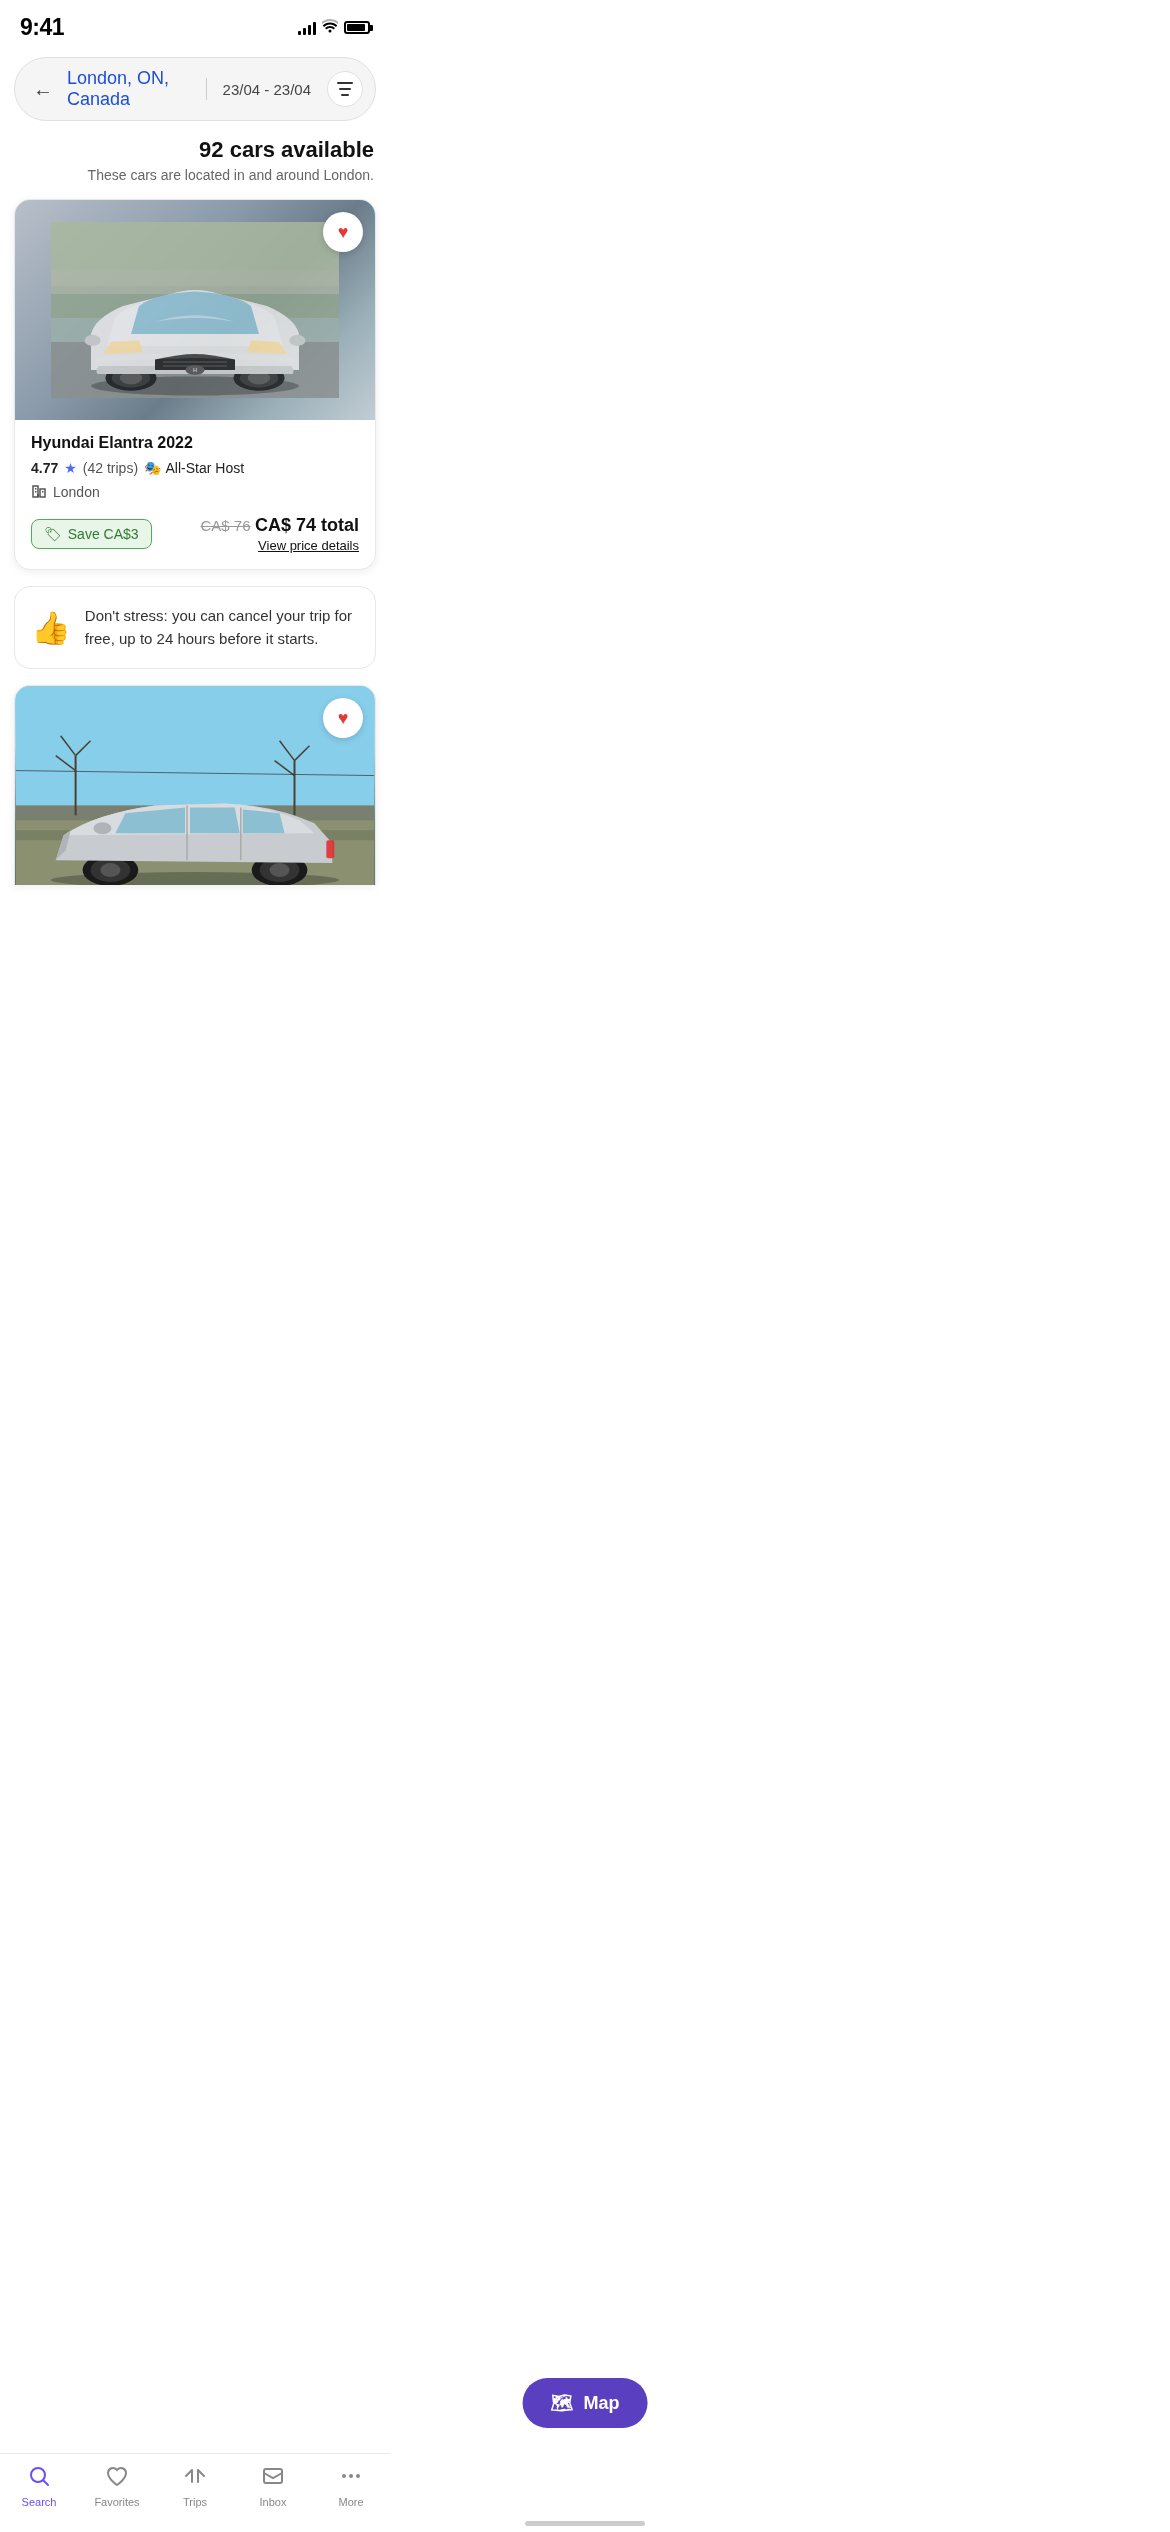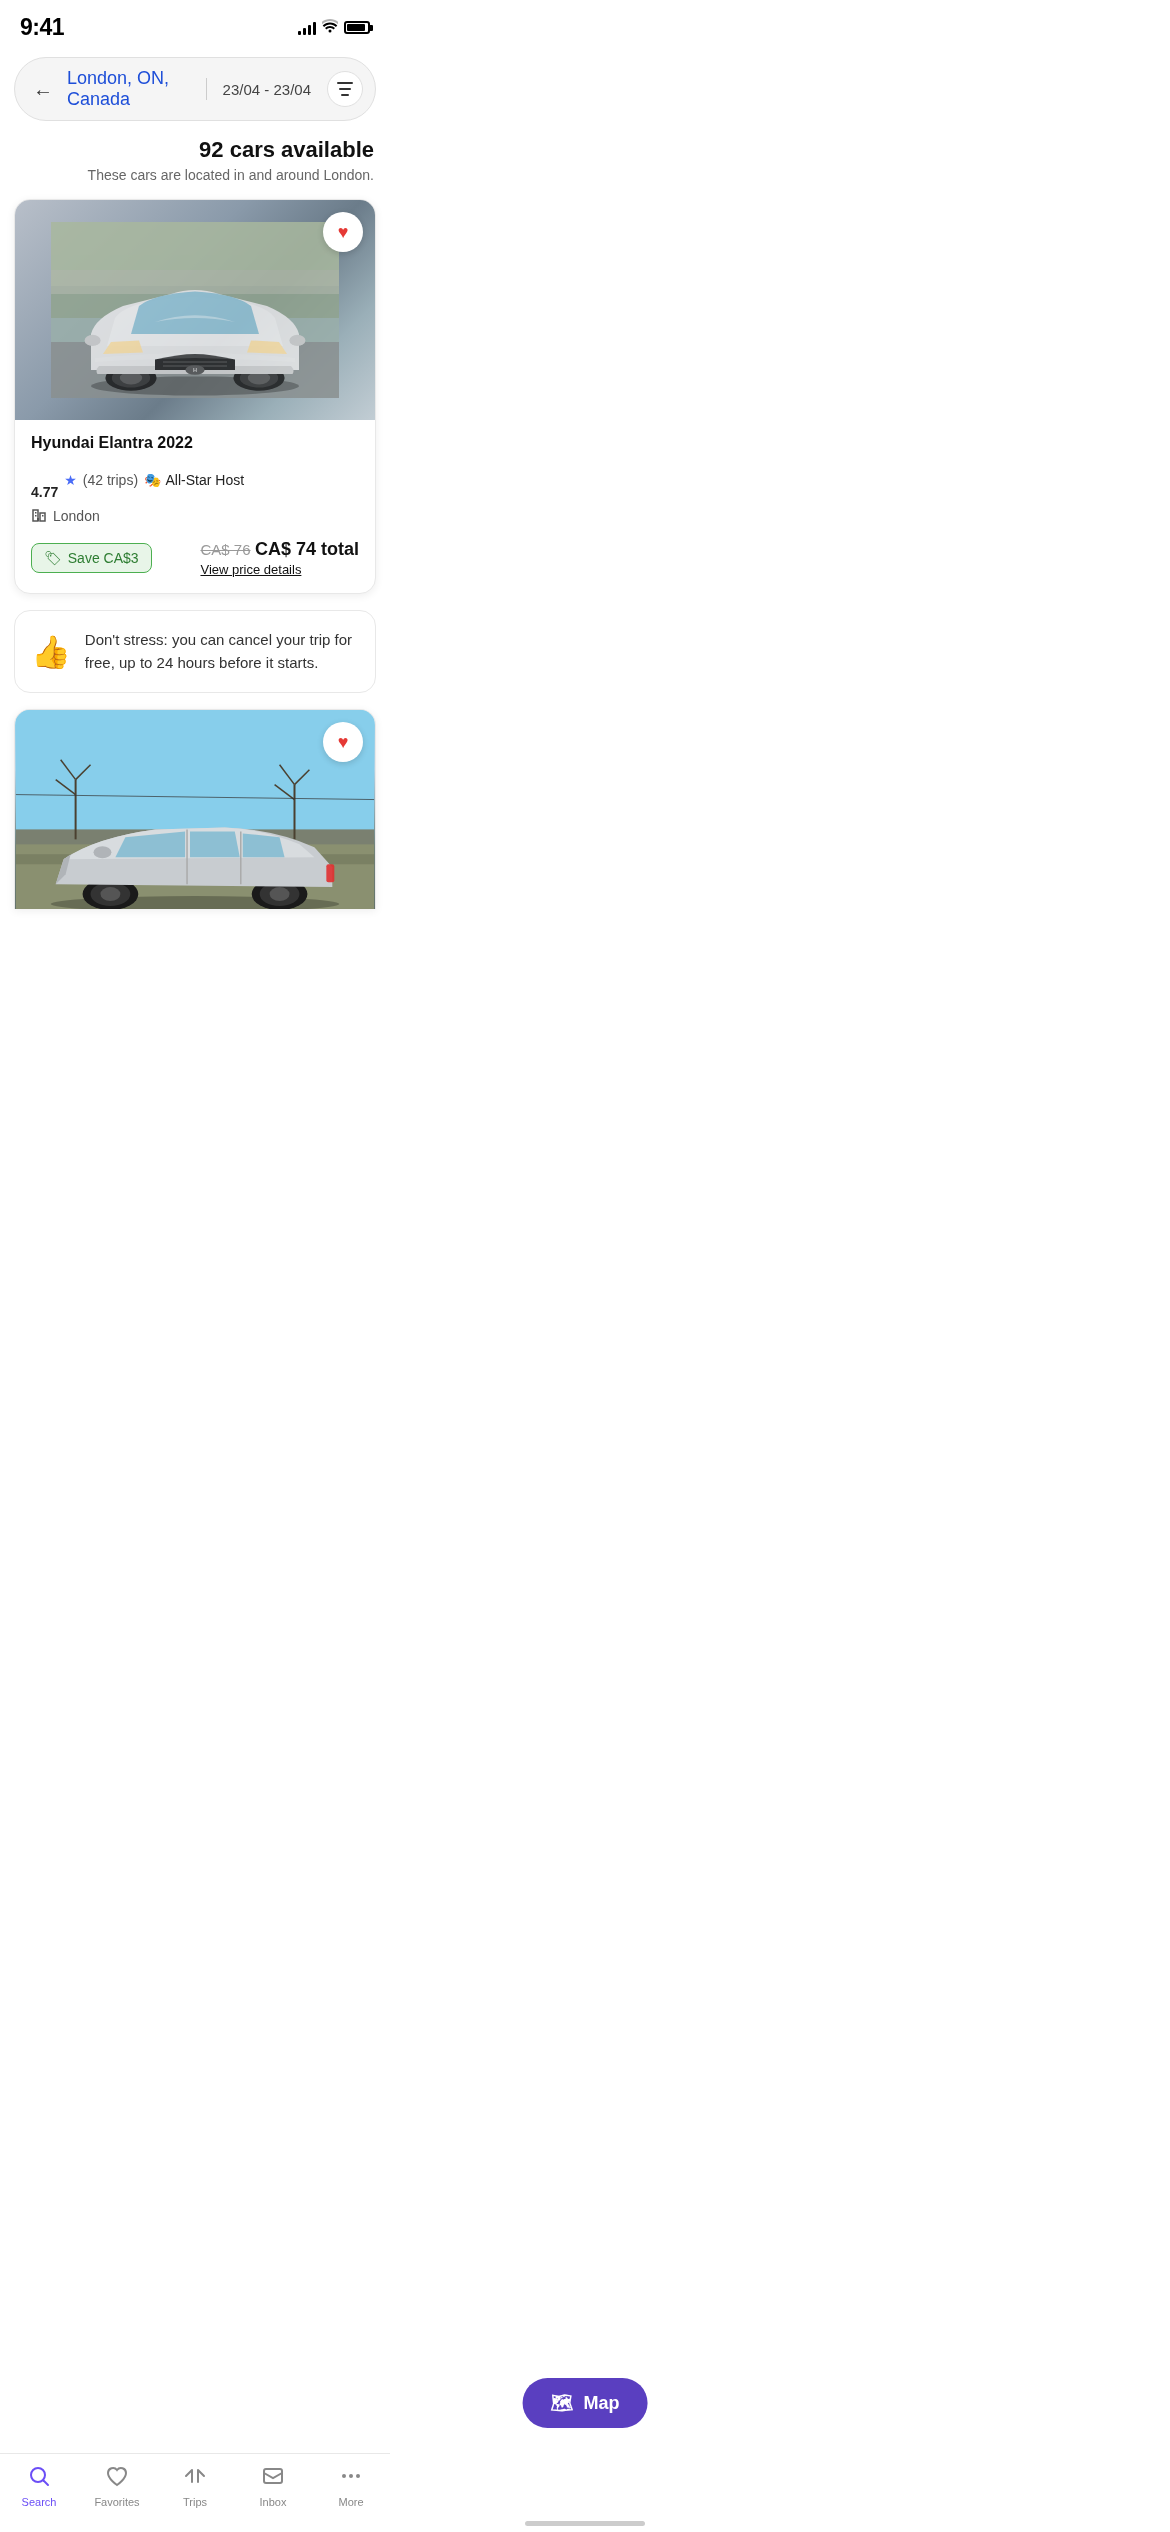--- a/index.html
+++ b/index.html
@@ -220,21 +220,20 @@
       display: flex;
       align-items: center;
       gap: 6px;
       margin-bottom: 6px;
       flex-wrap: wrap;
     }
     .star-rating {
       font-size: 14px;
       font-weight: 600;
       color: #222;
-      margin-top: 24px;
     }
     .star {
       color: #4a6cf7;
       font-size: 14px;
     }
     .trips-count {
       font-size: 14px;
       color: #555;
     }
     .allstar-badge {
@@ -286,21 +285,21 @@
       font-size: 18px;
       font-weight: 800;
       color: #111;
     }
     .price-details-link {
       font-size: 13px;
       color: #111;
       text-decoration: underline;
       cursor: pointer;
       display: block;
-      text-align: left;
+      text-align: right;
       margin-top: 2px;
     }
 
     
     .info-banner {
       margin: 0 14px 16px;
       border-radius: 16px;
       border: 1px solid #e8e8e8;
       padding: 18px 16px;
       display: flex;

